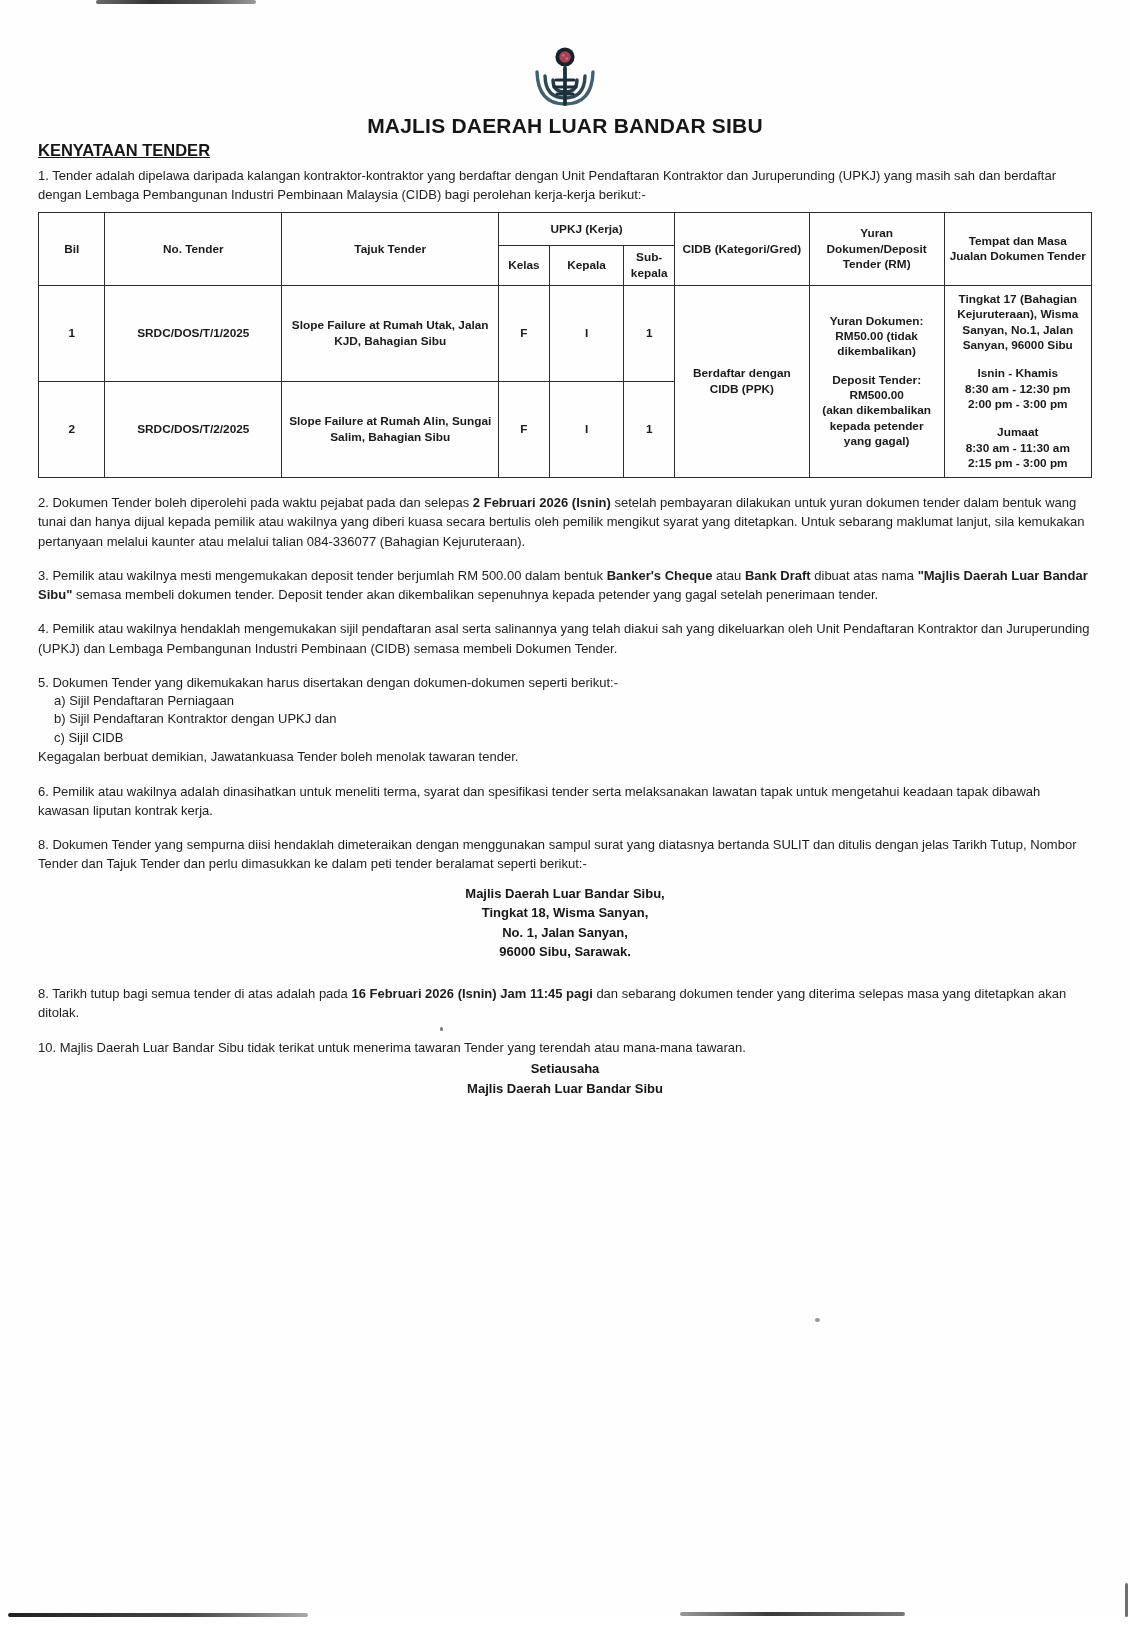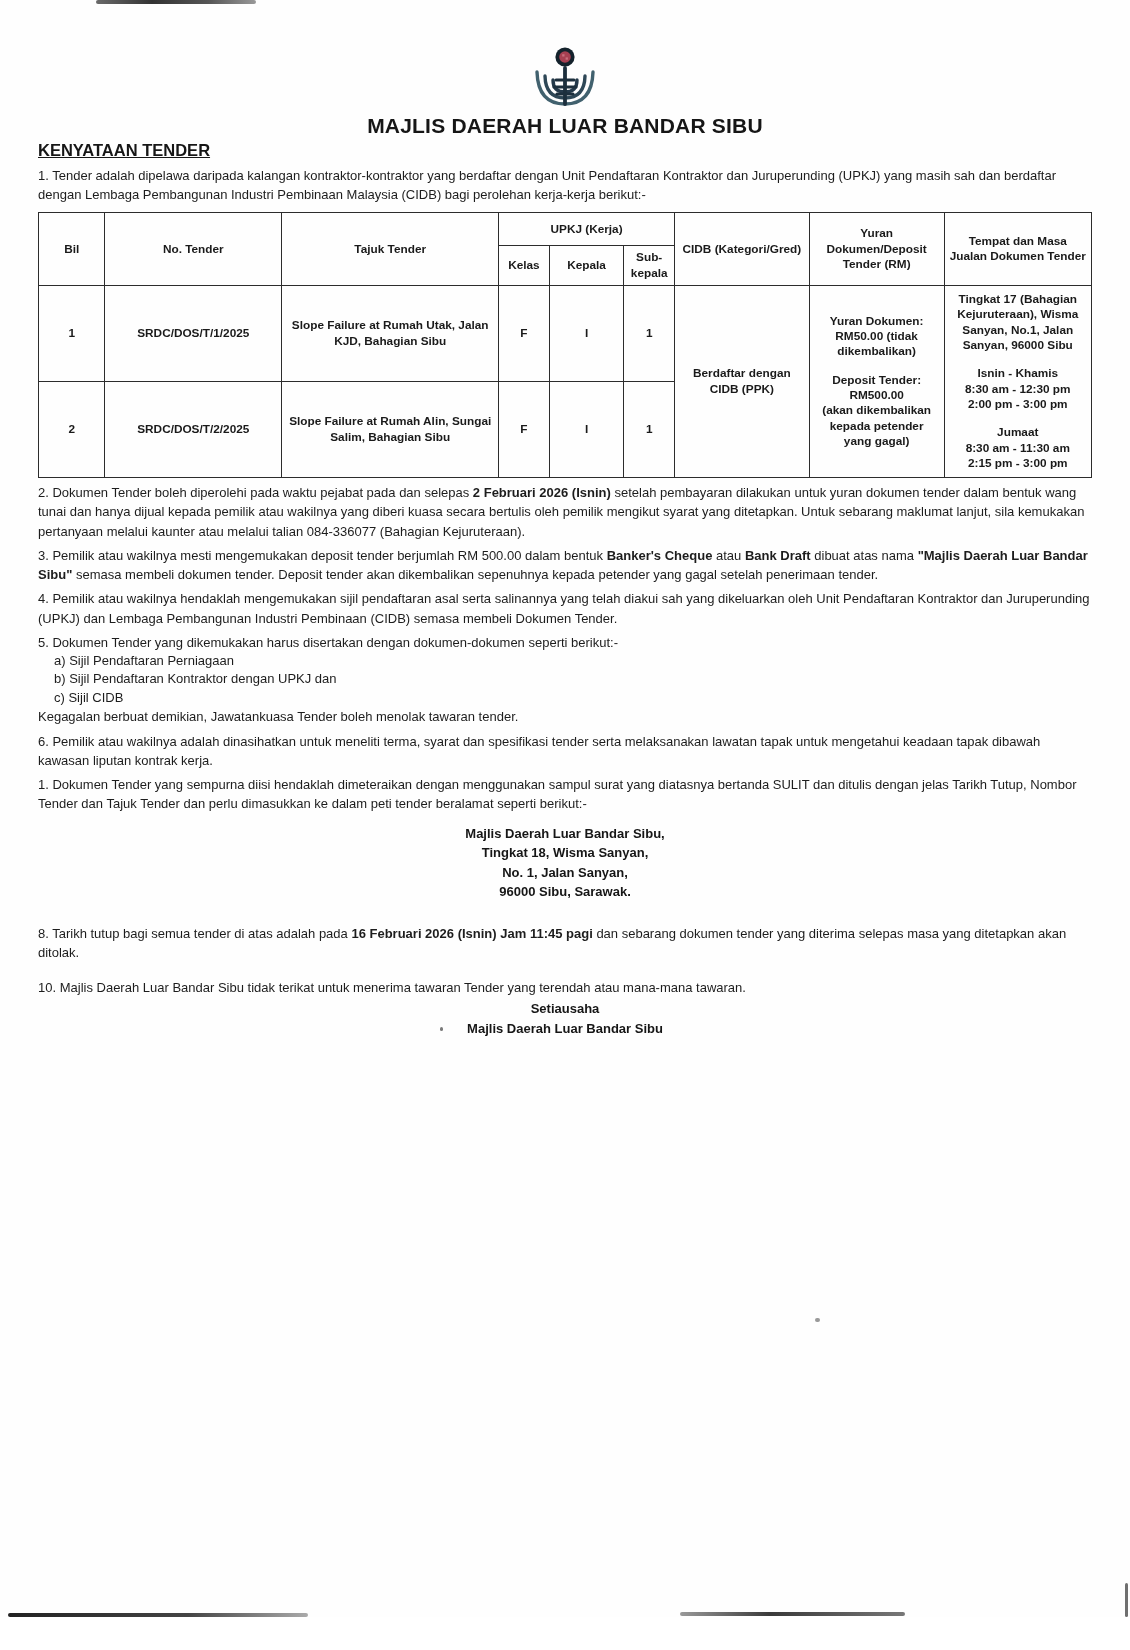--- a/index.html
+++ b/index.html
@@ -20,21 +20,21 @@
   .org-name {
     text-align: center; font-weight: bold; font-size: 21px;
     letter-spacing: 0.2px; margin-top: 2px; color: #161616;
   }
   .doc-title {
     text-align: left; font-weight: bold; font-size: 16.5px;
     text-decoration: underline; margin-top: 3px; color: #161616;
   }
 
   
-  .para { font-size: 13px; line-height: 1.48; margin-top: 5px; text-align: left; }
+  .para { font-size: 13px; line-height: 1.48; margin-top: 15px; text-align: left; }
   .para.tight { margin-top: 0; }
   .intro { margin-top: 6px; }
   b.seg { font-weight: bold; }
   .bi { font-weight: bold; }
   .list-item { font-size: 13px; line-height: 1.42; margin-left: 16px; }
 
   
   table.tender {
     width: 100%; border-collapse: collapse; table-layout: fixed;
     margin-top: 8px;
@@ -182,21 +182,21 @@
     <div class="para">4. Pemilik atau wakilnya hendaklah mengemukakan sijil pendaftaran asal serta salinannya yang telah diakui sah yang dikeluarkan oleh Unit Pendaftaran Kontraktor dan Juruperunding (UPKJ) dan Lembaga Pembangunan Industri Pembinaan (CIDB) semasa membeli Dokumen Tender.</div>
 
     <div class="para">5. Dokumen Tender yang dikemukakan harus disertakan dengan dokumen-dokumen seperti berikut:-</div>
     <div class="list-item">a) Sijil Pendaftaran Perniagaan</div>
     <div class="list-item">b) Sijil Pendaftaran Kontraktor dengan UPKJ dan</div>
     <div class="list-item">c) Sijil CIDB</div>
     <div class="para tight">Kegagalan berbuat demikian, Jawatankuasa Tender boleh menolak tawaran tender.</div>
 
     <div class="para">6.  Pemilik atau wakilnya adalah dinasihatkan untuk meneliti terma, syarat dan spesifikasi tender serta melaksanakan lawatan tapak untuk mengetahui keadaan tapak dibawah kawasan liputan kontrak kerja.</div>
 
-    <div class="para">1. Dokumen Tender yang sempurna diisi hendaklah dimeteraikan dengan menggunakan sampul surat yang diatasnya bertanda SULIT dan ditulis dengan jelas Tarikh Tutup, Nombor Tender dan Tajuk Tender dan perlu dimasukkan ke dalam peti tender beralamat seperti berikut:-</div>
+    <div class="para">8. Dokumen Tender yang sempurna diisi hendaklah dimeteraikan dengan menggunakan sampul surat yang diatasnya bertanda SULIT dan ditulis dengan jelas Tarikh Tutup, Nombor Tender dan Tajuk Tender dan perlu dimasukkan ke dalam peti tender beralamat seperti berikut:-</div>
 
     <div class="center-block">
       <div>Majlis Daerah Luar Bandar Sibu,</div>
       <div>Tingkat 18, Wisma Sanyan,</div>
       <div>No. 1, Jalan Sanyan,</div>
       <div>96000 Sibu, Sarawak.</div>
     </div>
 
     <div class="para" style="margin-top:22px">
       <span>8. Tarikh tutup bagi semua tender di atas adalah pada </span><b class="seg">16 Februari 2026 (Isnin) Jam 11:45 pagi</b><span> dan sebarang dokumen tender yang diterima selepas masa yang ditetapkan akan ditolak.</span>

